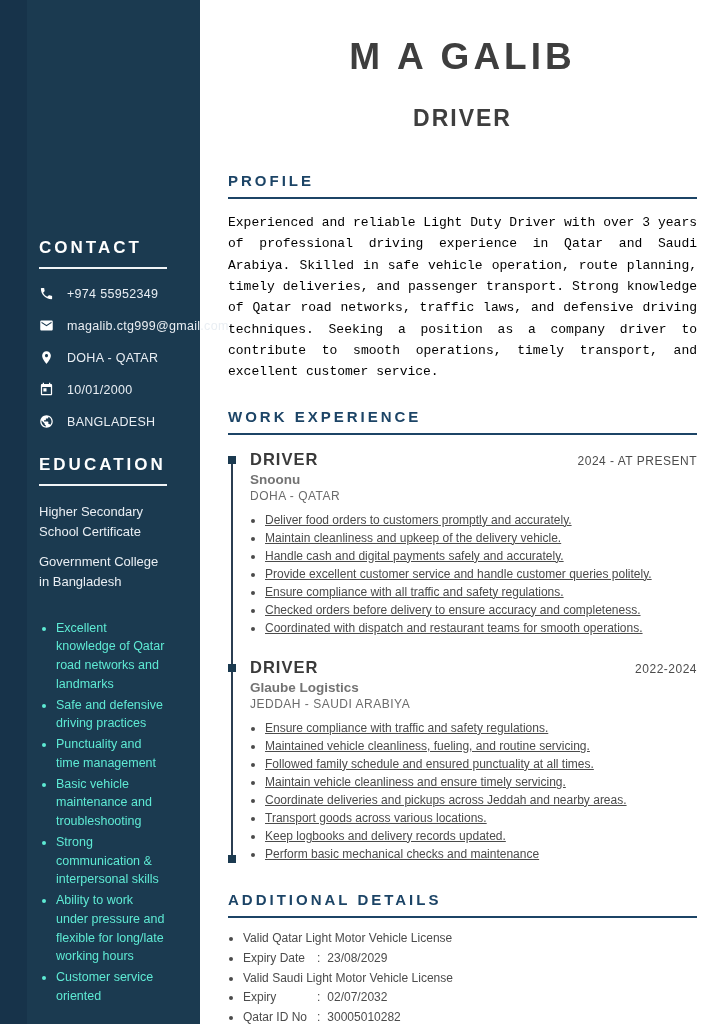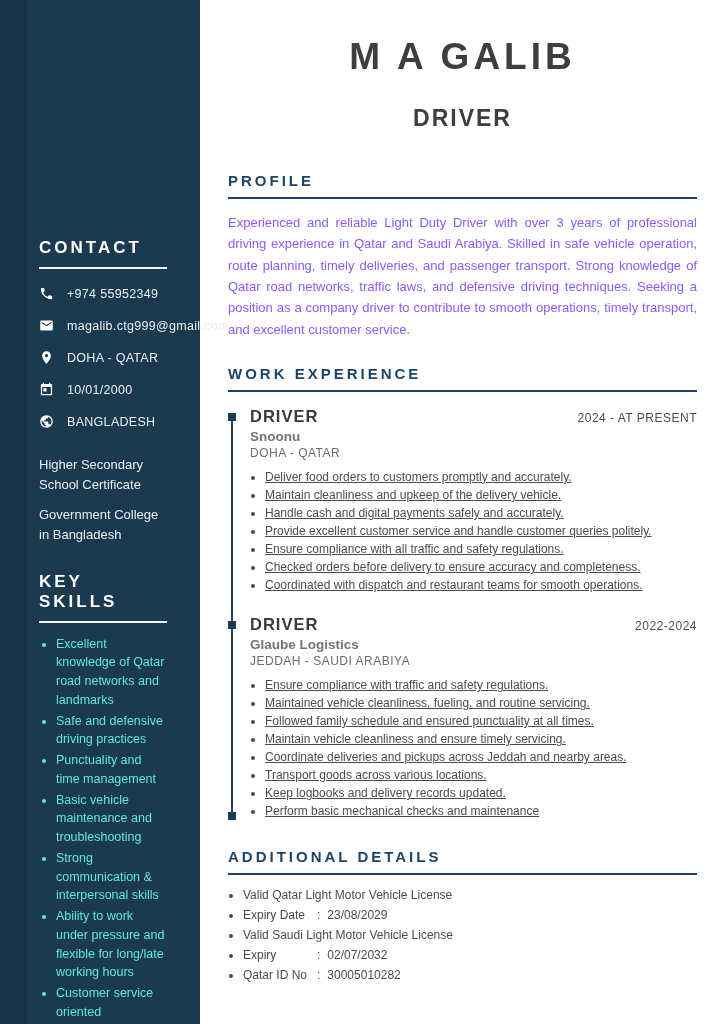--- a/index.html
+++ b/index.html
@@ -89,22 +89,23 @@
     margin: 0;
     font-size: 15px; font-weight: 700;
     letter-spacing: 3px;
     color: #1c4466;
     padding-bottom: 8px;
     border-bottom: 2.5px solid #1c4466;
   }
   .profile-text {
     margin: 13px 0 0;
     font-size: 13px; line-height: 1.64;
-    color: #8b5cf6;
+    color: #000000;
     text-align: justify;
+    font-family: Liberation Mono, monospace;
   }
 
   .we-section { margin-top: 25px; }
   .jobs {
     position: relative;
     margin-top: 15px;
     padding-left: 22px;
   }
   .timeline-line {
     position: absolute;
@@ -211,26 +212,26 @@
               <svg viewBox="0 0 24 24" fill="#ffffff">
                   <path d="M12 2C6.48 2 2 6.48 2 12s4.48 10 10 10 10-4.48 10-10S17.52 2 12 2zm-1 17.93c-3.95-.49-7-3.85-7-7.93 0-.62.08-1.21.21-1.79L9 15v1c0 1.1.9 2 2 2v1.93zm6.9-2.54c-.26-.81-1-1.39-1.9-1.39h-1v-3c0-.55-.45-1-1-1H8v-2h2c.55 0 1-.45 1-1V7h2c1.1 0 2-.9 2-2v-.41c2.93 1.19 5 4.06 5 7.41 0 2.08-.8 3.97-2.1 5.39z"></path>
                 </svg>
             </span>
             <span>BANGLADESH</span>
           </div>
         </div>
       </section>
 
       <section class="side-section">
+        <h2 class="side-heading">EDUCATION</h2>
         <div class="edu-line">Higher Secondary School Certificate</div>
         <div class="edu-line">Government College in Bangladesh</div>
       </section>
 
       <section class="side-section">
-        <h2 class="side-heading">KEY SKILLS</h2>
         <ul class="side-list">
           <li>Excellent knowledge of Qatar road networks and landmarks</li>
           <li>Safe and defensive driving practices</li>
           <li>Punctuality and time management</li>
           <li>Basic vehicle maintenance and troubleshooting</li>
           <li>Strong communication &amp; interpersonal skills</li>
           <li>Ability to work under pressure and flexible for long/late working hours</li>
           <li>Customer service oriented</li>
         </ul>
       </section>

